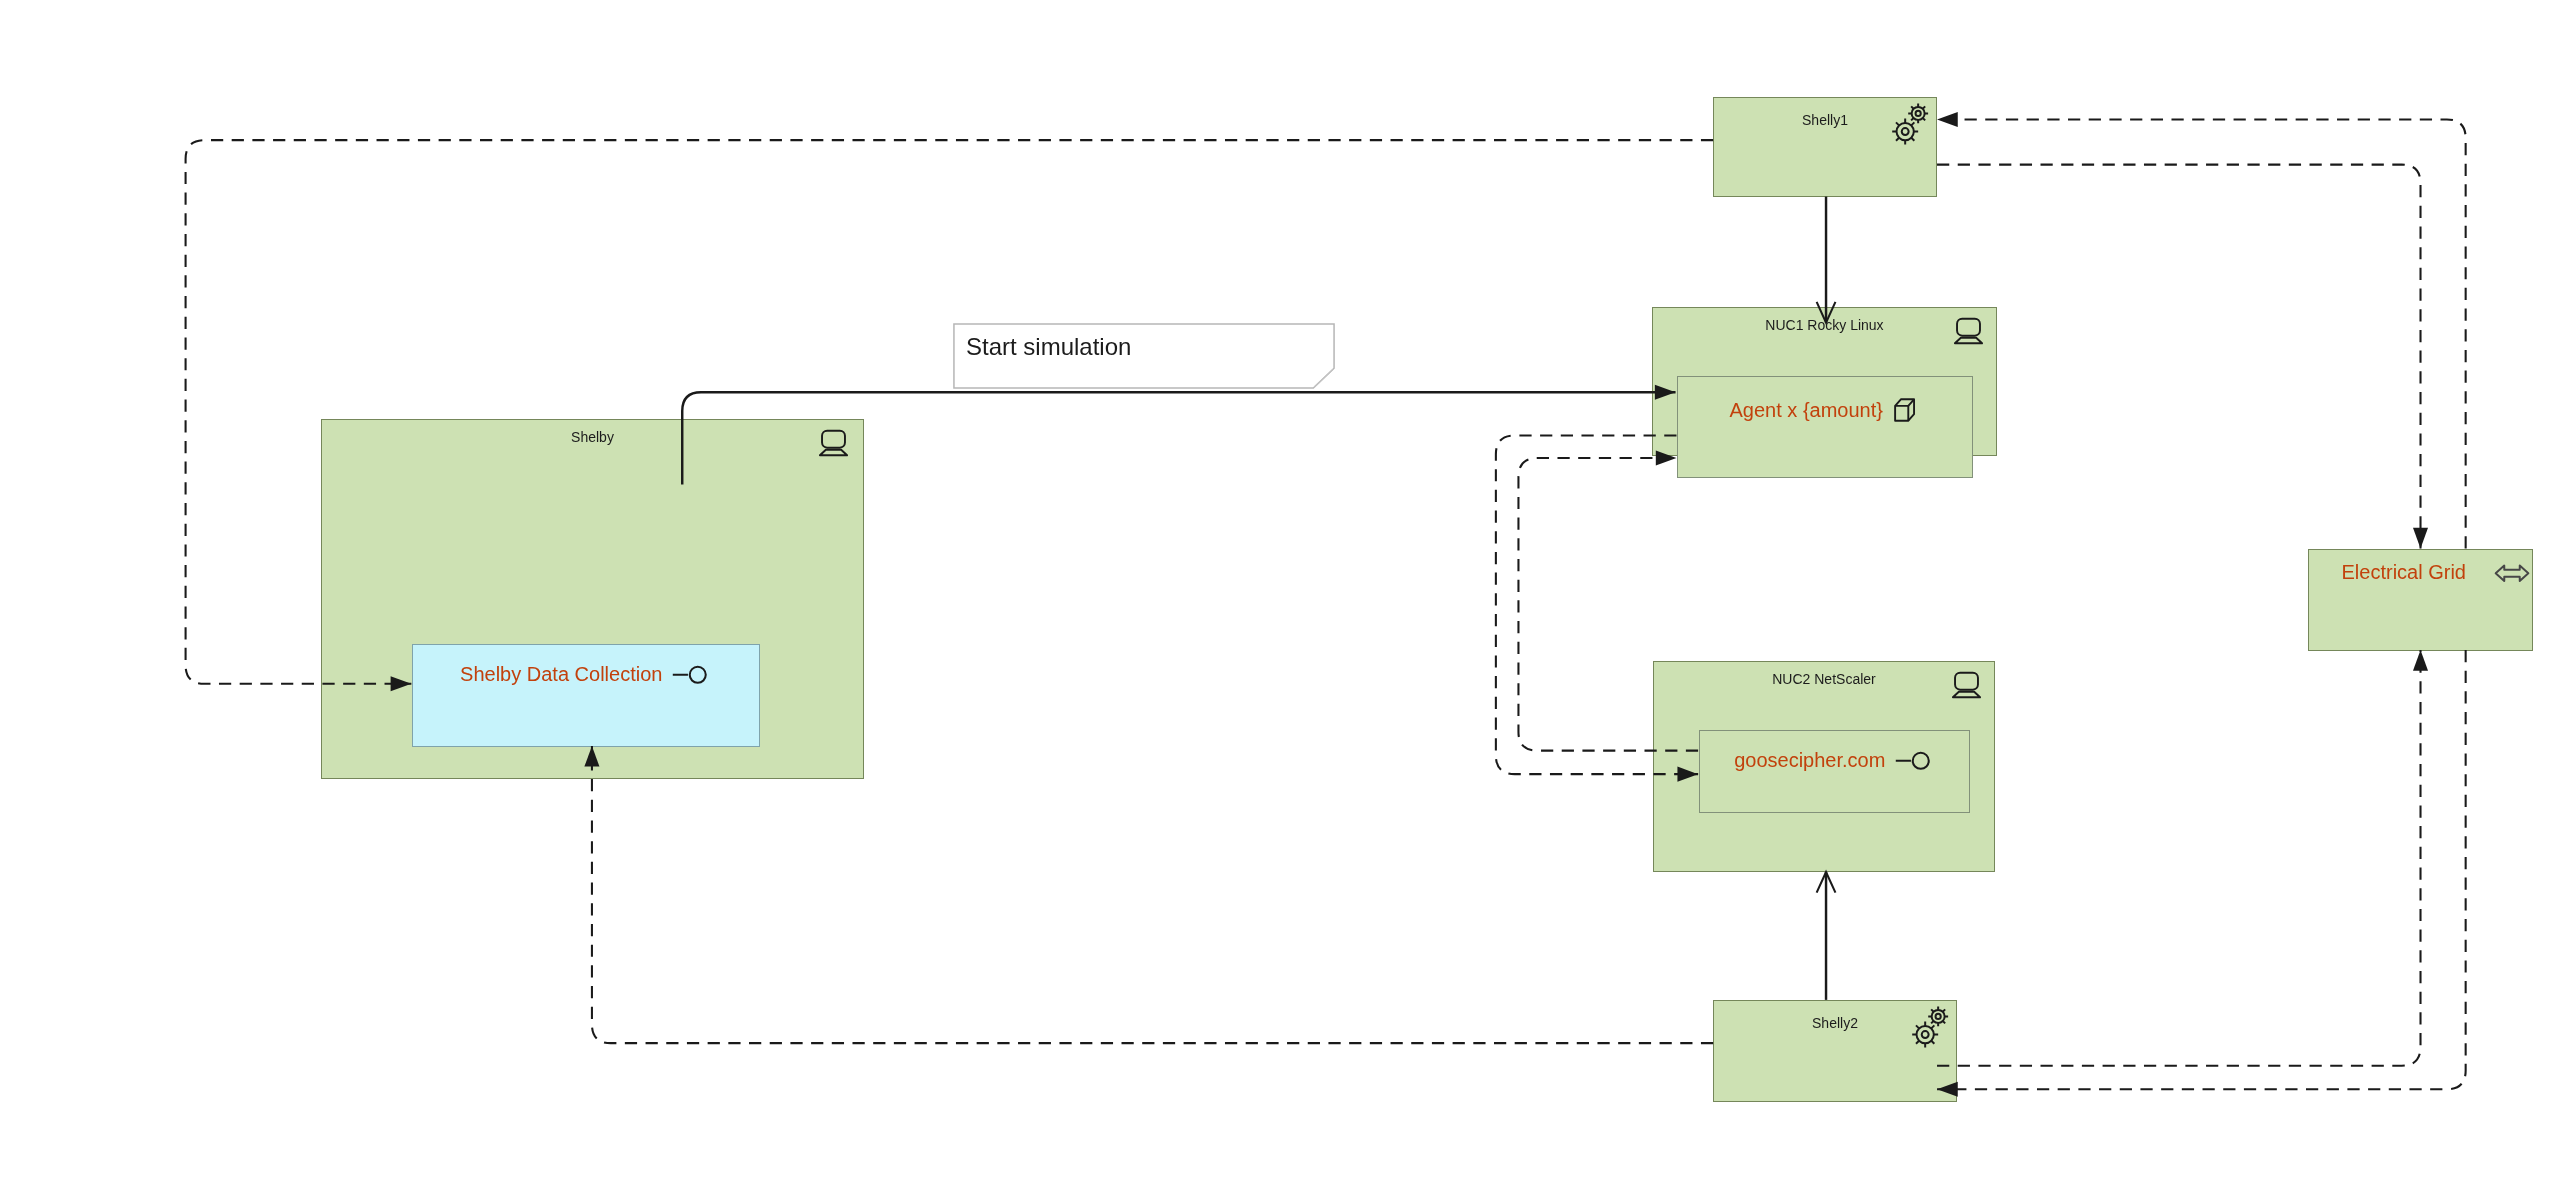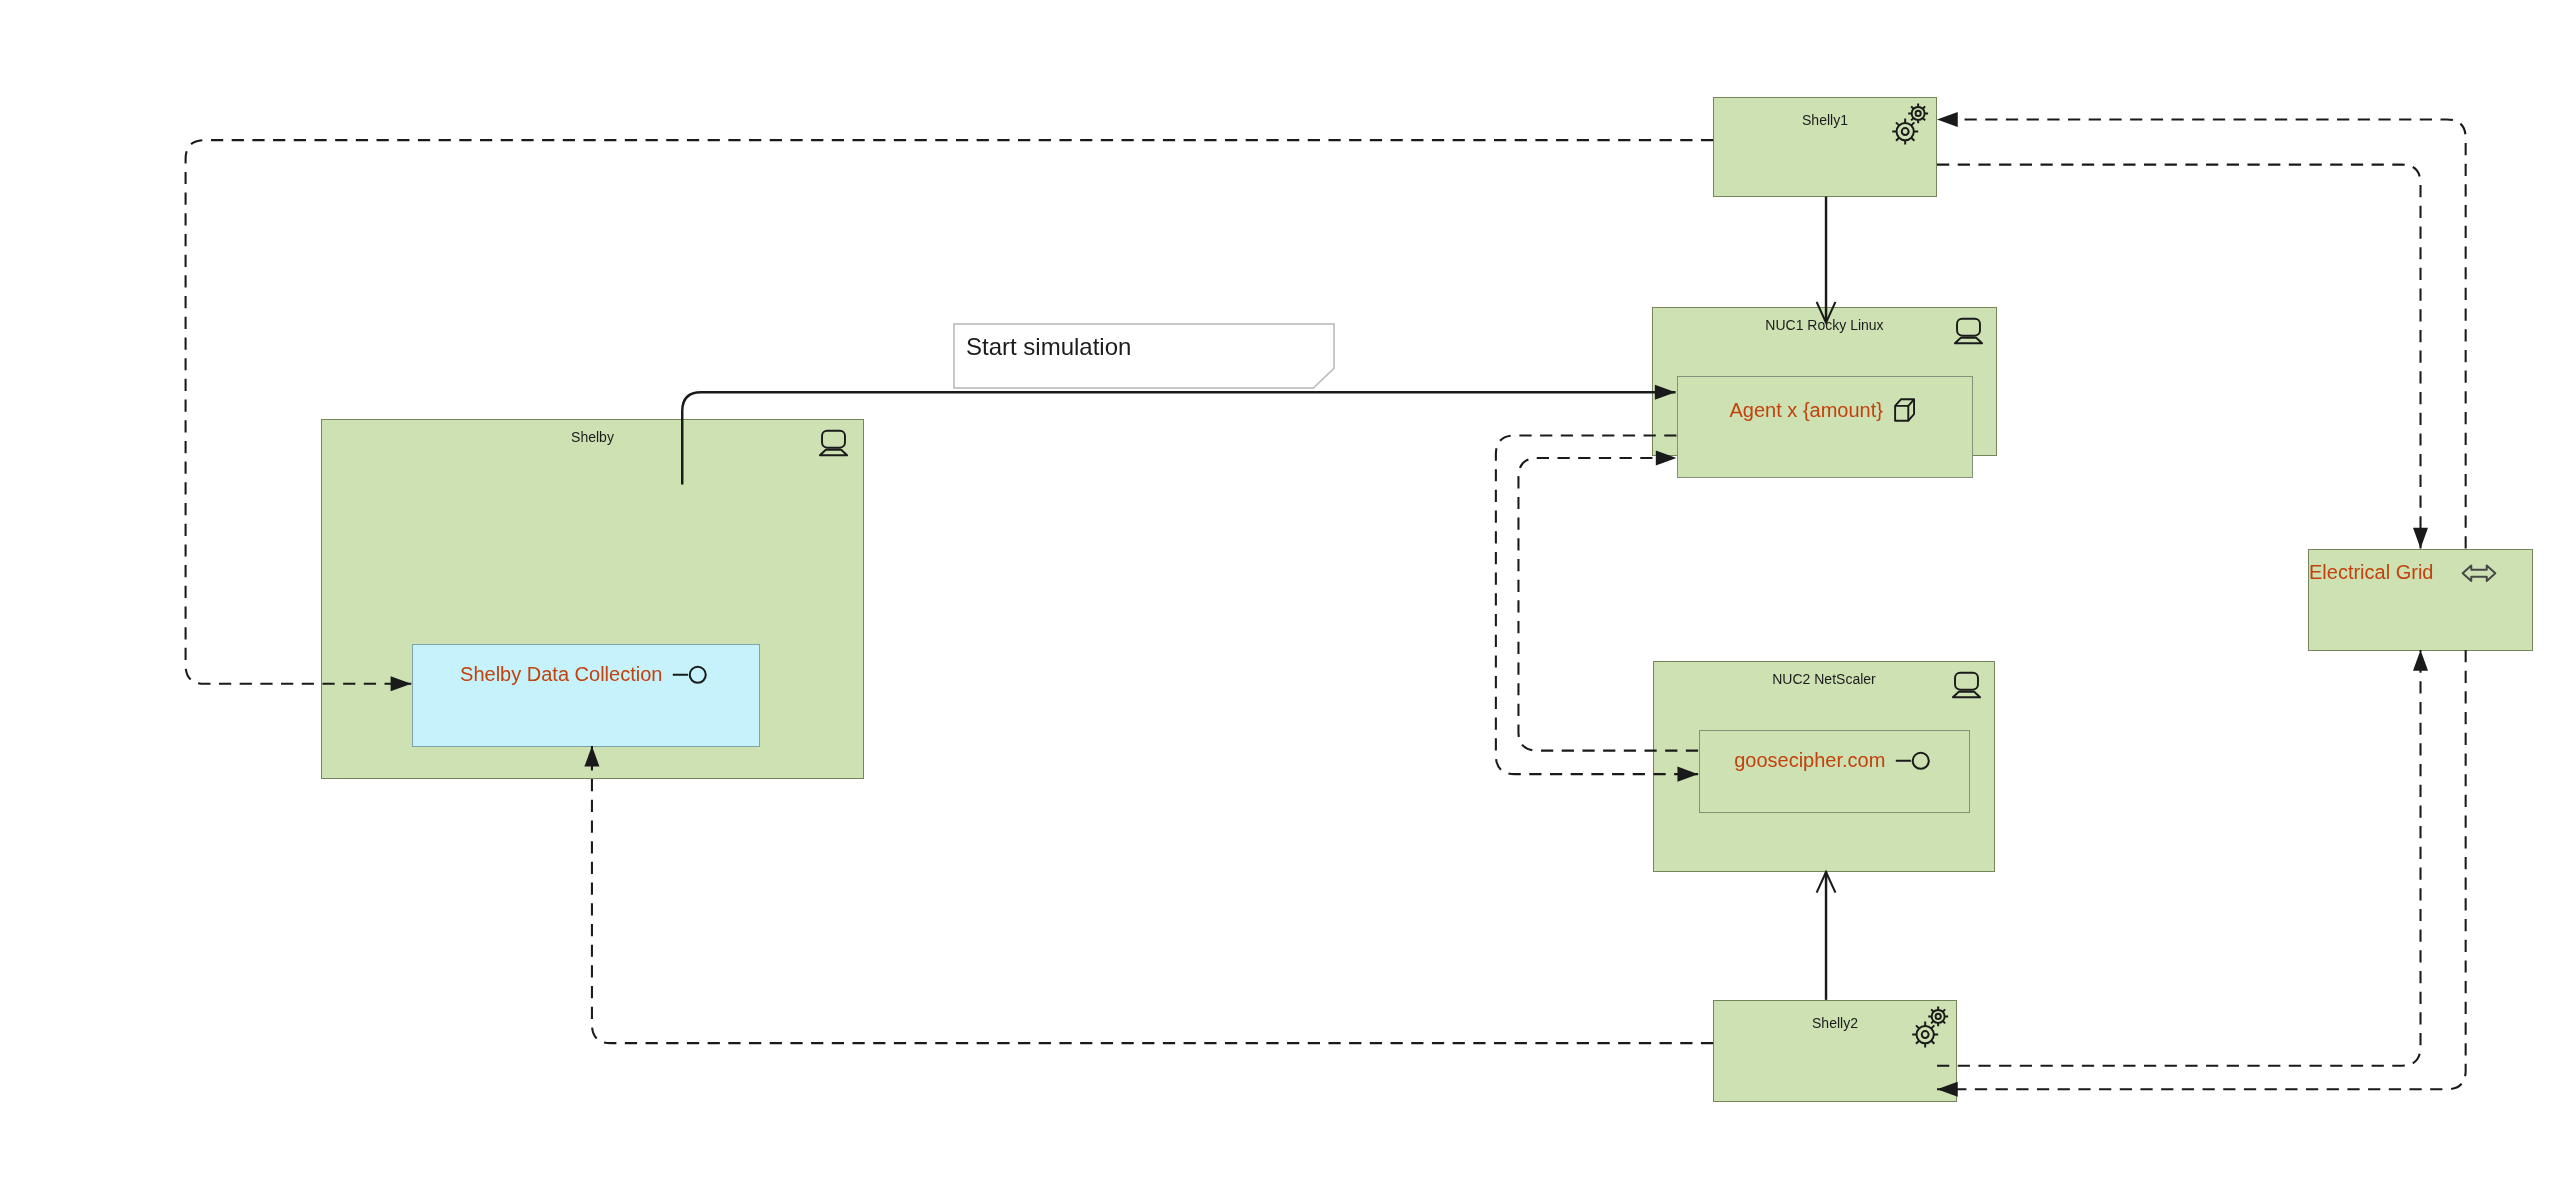--- a/index.html
+++ b/index.html
@@ -9,21 +9,21 @@
   .device{background:#cde1b3;border:1.9px solid #75875a;}
   .inner{background:#cde1b3;border:1.4px solid #82917a;}
   .app{background:#c6f3fb;border:1.9px solid #7fa3ab;}
   .node-title{font-size:14px;color:#1c1c1c;text-align:center;padding-top:9.4px;
               white-space:nowrap;}
   .leaf-title{padding-top:14px;}
   .corner-icon{position:absolute;}
   .label-row{display:flex;justify-content:center;align-items:center;gap:8.5px;
              padding-top:18px;}
   .inner-label{font-size:20px;color:#c2410c;white-space:nowrap;}
-  .grid-row{display:flex;justify-content:flex-start;align-items:center;gap:26px;
+  .grid-row{display:flex;justify-content:flex-end;align-items:center;gap:26px;
             padding-top:11.3px;}
   .note{position:absolute;}
   .note-text{position:absolute;left:13px;top:10.3px;font-size:24px;color:#1c1c1c;
              white-space:nowrap;}
   .wires{position:absolute;left:0;top:0;pointer-events:none;}
   .wire-solid{stroke:#1a1a1a;stroke-width:2.6;fill:none;}
   .wire-dashed{stroke:#1a1a1a;stroke-width:2.2;fill:none;stroke-dasharray:13 9;}
   .icon{display:block;}
   .icon-stroke{fill:none;stroke:#1b1b1b;stroke-width:2.3;stroke-linejoin:round;}
   .icon-stroke-grid{fill:none;stroke:#474747;stroke-width:2.3;stroke-linejoin:round;}

